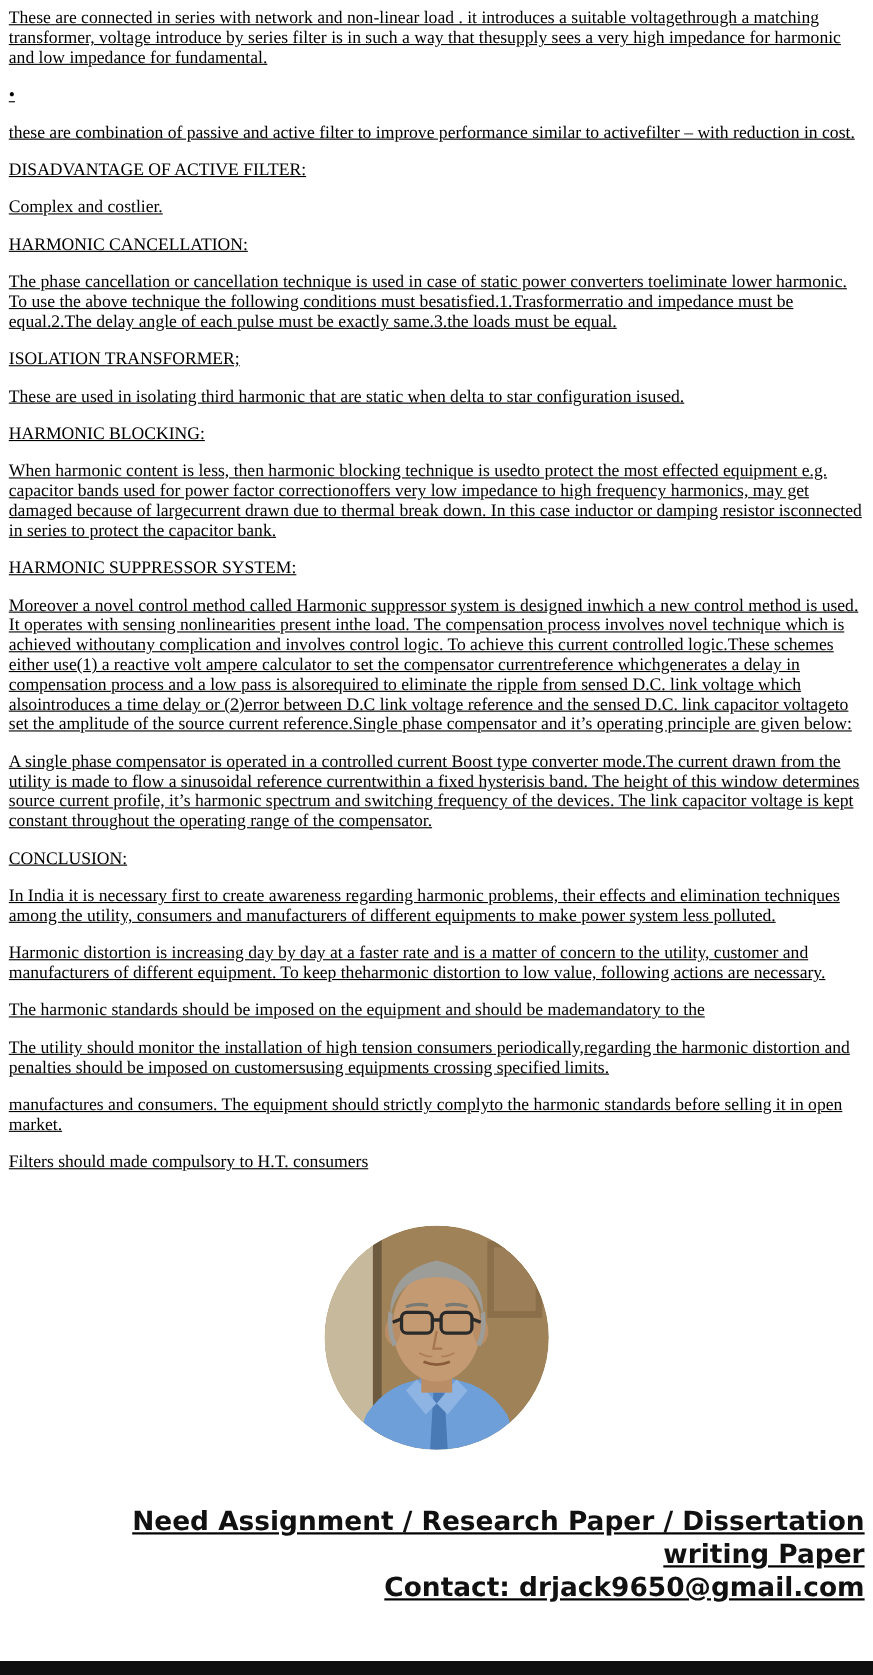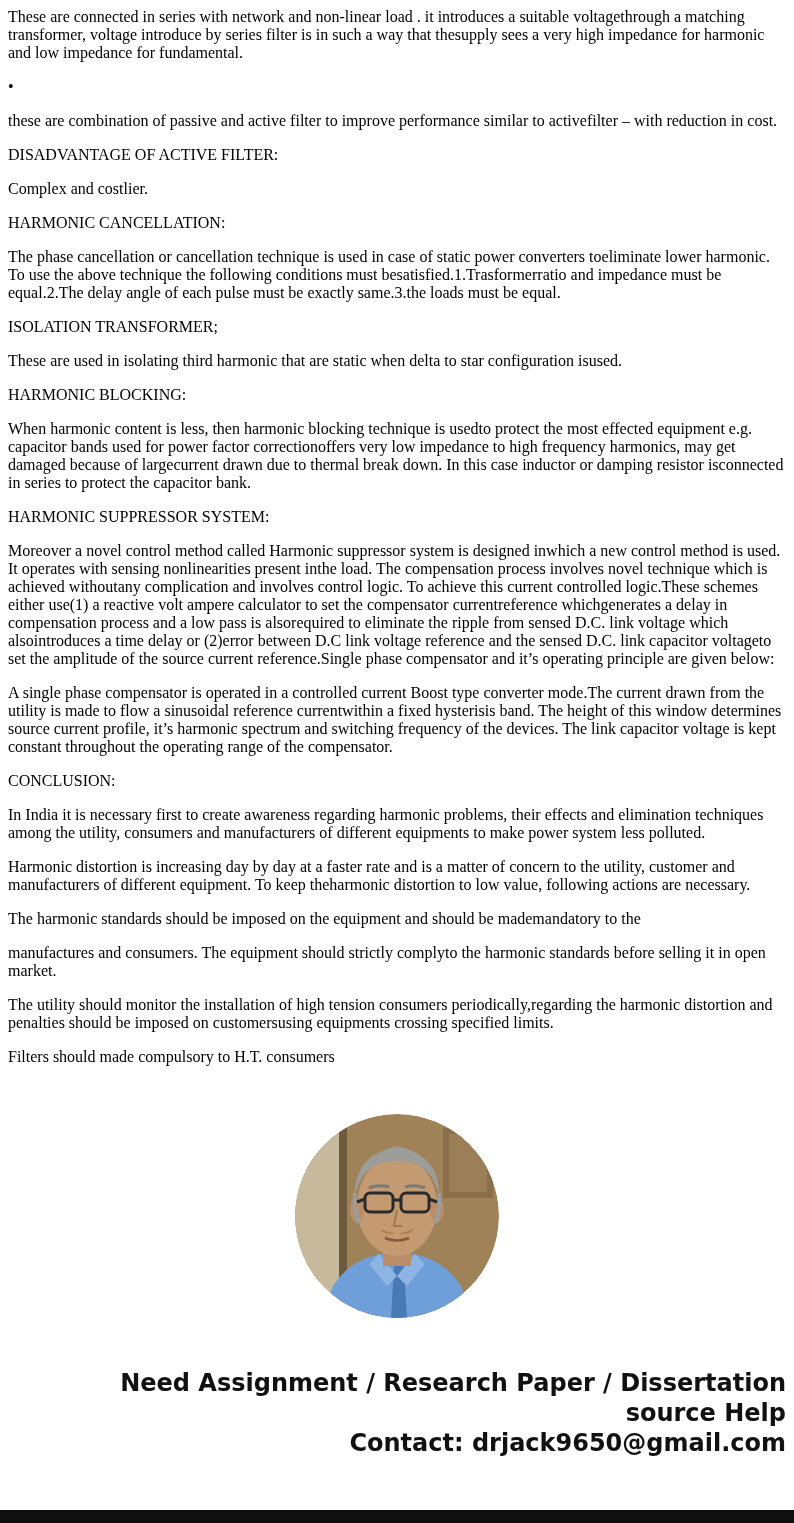--- a/index.html
+++ b/index.html
@@ -10,20 +10,21 @@
   .page {
     position: relative;
     width: 794px;
     min-height: 1523px;
     margin: 0 auto;
     background: #ffffff;
     box-sizing: border-box;
     padding: 8px 8px 16px 8px;
     font-family: "Liberation Serif", "DejaVu Serif", serif;
     color: #000000;
+    text-decoration: underline;
   }
   .para {
     font-size: 16px;
     line-height: 18px;
     margin: 0 0 16px 0;
     text-align: left;
   }
   .bullet-line {
     margin: 16px 0 16px 0;
   }
@@ -71,22 +72,22 @@
   <p class="para">These are used in isolating third harmonic that are static when delta to star configuration isused.</p>
   <p class="para">HARMONIC BLOCKING:</p>
   <p class="para">When harmonic content is less, then harmonic blocking technique is usedto protect the most effected equipment e.g. capacitor bands used for power factor correctionoffers very low impedance to high frequency harmonics, may get damaged because of largecurrent drawn due to thermal break down. In this case inductor or damping resistor isconnected in series to protect the capacitor bank.</p>
   <p class="para">HARMONIC SUPPRESSOR SYSTEM:</p>
   <p class="para">Moreover a novel control method called Harmonic suppressor system is designed inwhich a new control method is used. It operates with sensing nonlinearities present inthe load. The compensation process involves novel technique which is achieved withoutany complication and involves control logic. To achieve this current controlled logic.These schemes either use(1) a reactive volt ampere calculator to set the compensator currentreference whichgenerates a delay in compensation process and a low pass is alsorequired to eliminate the ripple from sensed D.C. link voltage which alsointroduces a time delay or (2)error between D.C link voltage reference and the sensed D.C. link capacitor voltageto set the amplitude of the source current reference.Single phase compensator and it’s operating principle are given below:</p>
   <p class="para">A single phase compensator is operated in a controlled current Boost type converter mode.The current drawn from the utility is made to flow a sinusoidal reference currentwithin a fixed hysterisis band. The height of this window determines source current profile, it’s harmonic spectrum and switching frequency of the devices. The link capacitor voltage is kept constant throughout the operating range of the compensator.</p>
   <p class="para">CONCLUSION:</p>
   <p class="para">In India it is necessary first to create awareness regarding harmonic problems, their effects and elimination techniques among the utility, consumers and manufacturers of different equipments to make power system less polluted.</p>
   <p class="para">Harmonic distortion is increasing day by day at a faster rate and is a matter of concern to the utility, customer and manufacturers of different equipment. To keep theharmonic distortion to low value, following actions are necessary.</p>
   <p class="para">The harmonic standards should be imposed on the equipment and should be mademandatory to the</p>
+  <p class="para">The utility should monitor the installation of high tension consumers periodically,regarding the harmonic distortion and penalties should be imposed on customersusing equipments crossing specified limits.</p>
   <p class="para">manufactures and consumers. The equipment should strictly complyto the harmonic standards before selling it in open market.</p>
-  <p class="para">The utility should monitor the installation of high tension consumers periodically,regarding the harmonic distortion and penalties should be imposed on customersusing equipments crossing specified limits.</p>
   <p class="para">Filters should made compulsory to H.T. consumers</p>
 
   <div class="photo-wrap">
     <svg viewBox="0 0 204 204" width="204" height="204" xmlns="http://www.w3.org/2000/svg">
       <defs>
         <clipPath id="circleClip">
             <circle cx="102" cy="102" r="102"></circle>
           </clipPath>
       </defs>
       <g clip-path="url(#circleClip)">
@@ -116,19 +117,19 @@
         <path d="M102 96 L99 112 L107 112" fill="none" stroke="#a5764f" stroke-width="2"></path>
         <path d="M90 124 Q102 129 114 124" fill="none" stroke="#8a5a3a" stroke-width="2.5"></path>
         <path d="M86 116 Q94 120 98 119" fill="none" stroke="#ad7e55" stroke-width="1.5"></path>
         <path d="M118 116 Q110 120 106 119" fill="none" stroke="#ad7e55" stroke-width="1.5"></path>
       </g>
     </svg>
   </div>
 
   <div class="banner">
     <span class="banner-line">Need Assignment / Research Paper / Dissertation</span>
-    <span class="banner-line">source Help</span>
+    <span class="banner-line">writing Paper</span>
     <span class="banner-line">Contact: drjack9650@gmail.com</span>
   </div>
 
   <div class="bottom-bar"></div>
 
 </div>
 
 </body></html>

